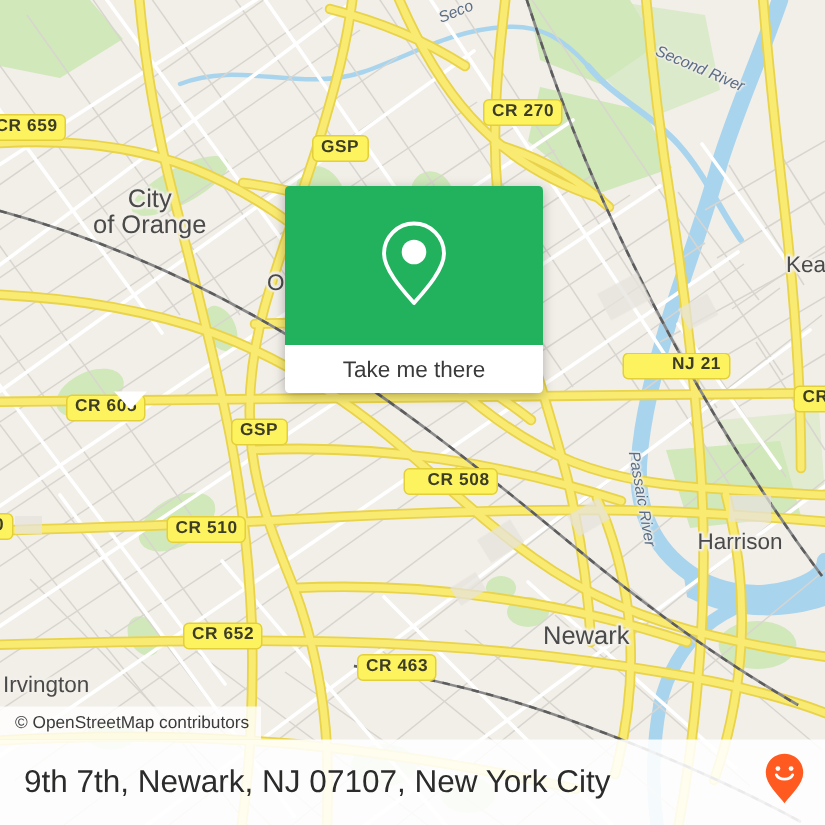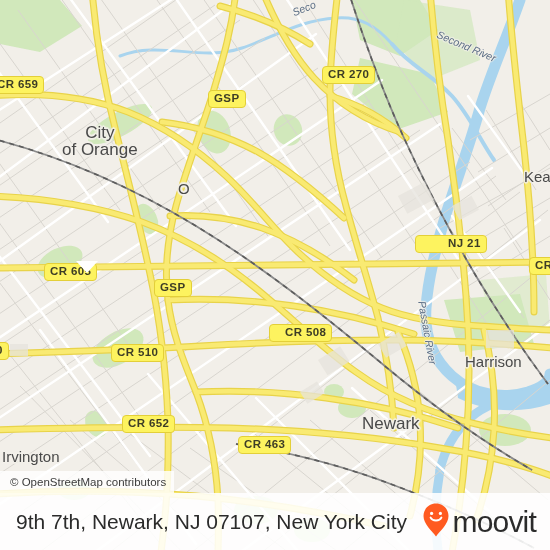--- a/index.html
+++ b/index.html
@@ -325,53 +325,63 @@
       </g>
     </svg>
 
     <div class="shield" style="left:-9px;top:76px;">CR 659</div>
     <div class="shield" style="left:322px;top:66px;">CR 270</div>
     <div class="shield" style="left:208px;top:90px;">GSP</div>
     <div class="shield" style="left:415px;top:235px;padding-left:32px;">NJ 21</div>
     <div class="shield" style="left:529px;top:257px;">CR</div>
     <div class="shield" style="left:44px;top:263px;">CR 605</div>
     <div class="shield" style="left:154px;top:279px;">GSP</div>
-    <div class="shield" style="left:269px;top:324px;padding-left:15px;">CR 508</div>
+    <div class="shield" style="left:269px;top:312px;padding-left:15px;">CR 508</div>
     <div class="shield" style="left:79px;top:344px;margin-left:32px;">CR 510</div>
     <div class="shield" style="left:-10px;top:342px;">0</div>
     <div class="shield" style="left:122px;top:415px;">CR 652</div>
     <div class="shield" style="left:238px;top:436px;">CR 463</div>
 
     <div class="place city two-line" style="left:22px;top:124px;margin-left:40px;">City
 of Orange</div>
     <div class="place city" style="left:362px;top:414px;">Newark</div>
     <div class="place town" style="left:465px;top:333px;margin-top:20px;">Harrison</div>
     <div class="place town" style="left:2px;top:448px;">Irvington</div>
     <div class="place town" style="left:524px;top:168px;">Kea</div>
     <div class="place town" style="left:178px;top:180px;">O</div>
 
     <div class="water-label" style="left:292px;top:2px;transform:rotate(-22deg);">Seco</div>
     <div class="water-label" style="left:435px;top:40px;transform:rotate(23deg);">Second River</div>
     <div class="water-label" style="left:428px;top:300px;transform:rotate(80deg);transform-origin:left top;">Passaic River</div>
   </div>
 
+  <div id="popup">
+    <div id="popup-head">
+      <span>
+        <svg width="46" height="58" viewBox="0 0 46 58" xmlns="http://www.w3.org/2000/svg">
+          <path d="M23 3 C 12 3, 3 12, 3 23 C 3 34, 16 48, 23 56 C 30 48, 43 34, 43 23 C 43 12, 34 3, 23 3 Z" fill="none" stroke="#ffffff" stroke-width="2.6" stroke-linejoin="round"></path>
+          <circle cx="23" cy="22" r="8.2" fill="#ffffff"></circle>
+        </svg>
+      </span>
+    </div>
+    <div id="popup-btn">Take me there</div>
+  </div>
   <div id="popup-tail"></div>
 
   <div id="attrib">
     <span>© OpenStreetMap contributors</span>
   </div>
 
   <div id="footer">
     <span id="footer-addr">9th 7th, Newark, NJ 07107, New York City</span>
     <span id="brand">
       <span>
         <svg width="26" height="34" viewBox="0 0 26 34" xmlns="http://www.w3.org/2000/svg">
           <path d="M13 0.5 C 6 0.5, 0.5 6, 0.5 13 C 0.5 21, 9 28, 13 33.5 C 17 28, 25.5 21, 25.5 13 C 25.5 6, 20 0.5, 13 0.5 Z" fill="#ff5a20"></path>
           <circle cx="8.6" cy="10.4" r="1.6" fill="#ffffff"></circle>
           <circle cx="17.4" cy="10.4" r="1.6" fill="#ffffff"></circle>
           <path d="M7.6 14.6 C 9.4 18.4, 16.6 18.4, 18.4 14.6" fill="none" stroke="#ffffff" stroke-width="1.9" stroke-linecap="round"></path>
         </svg>
       </span>
-      <span id="brand-word">moovit</span>
     </span>
   </div>
 
 </div>
 
 </body></html>

